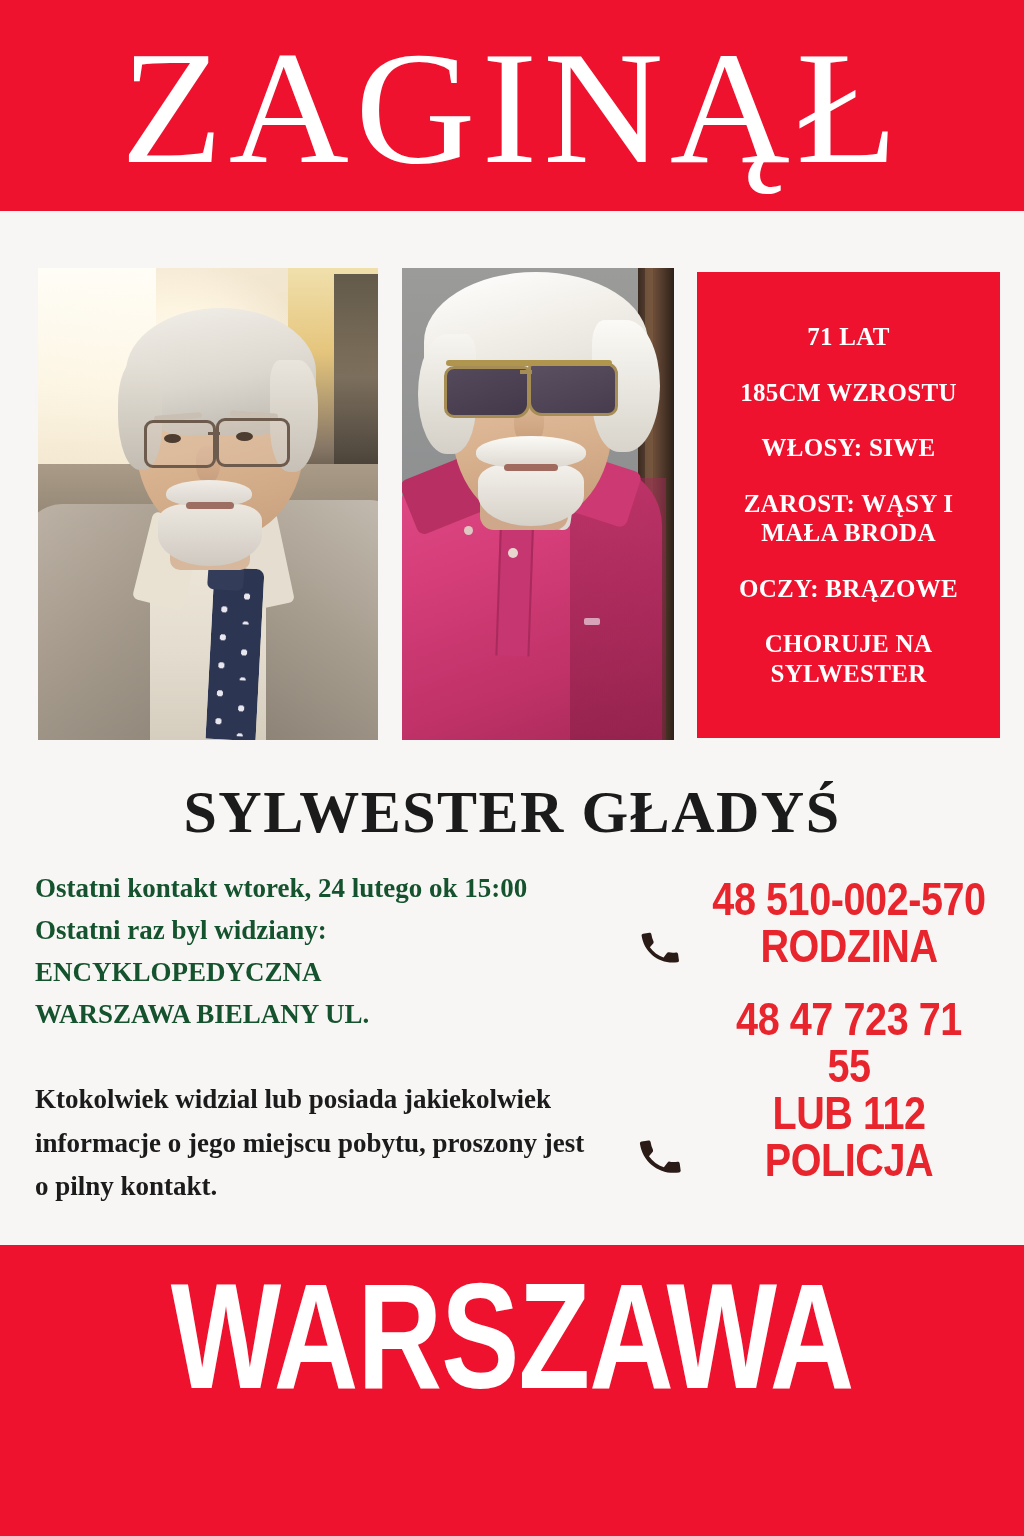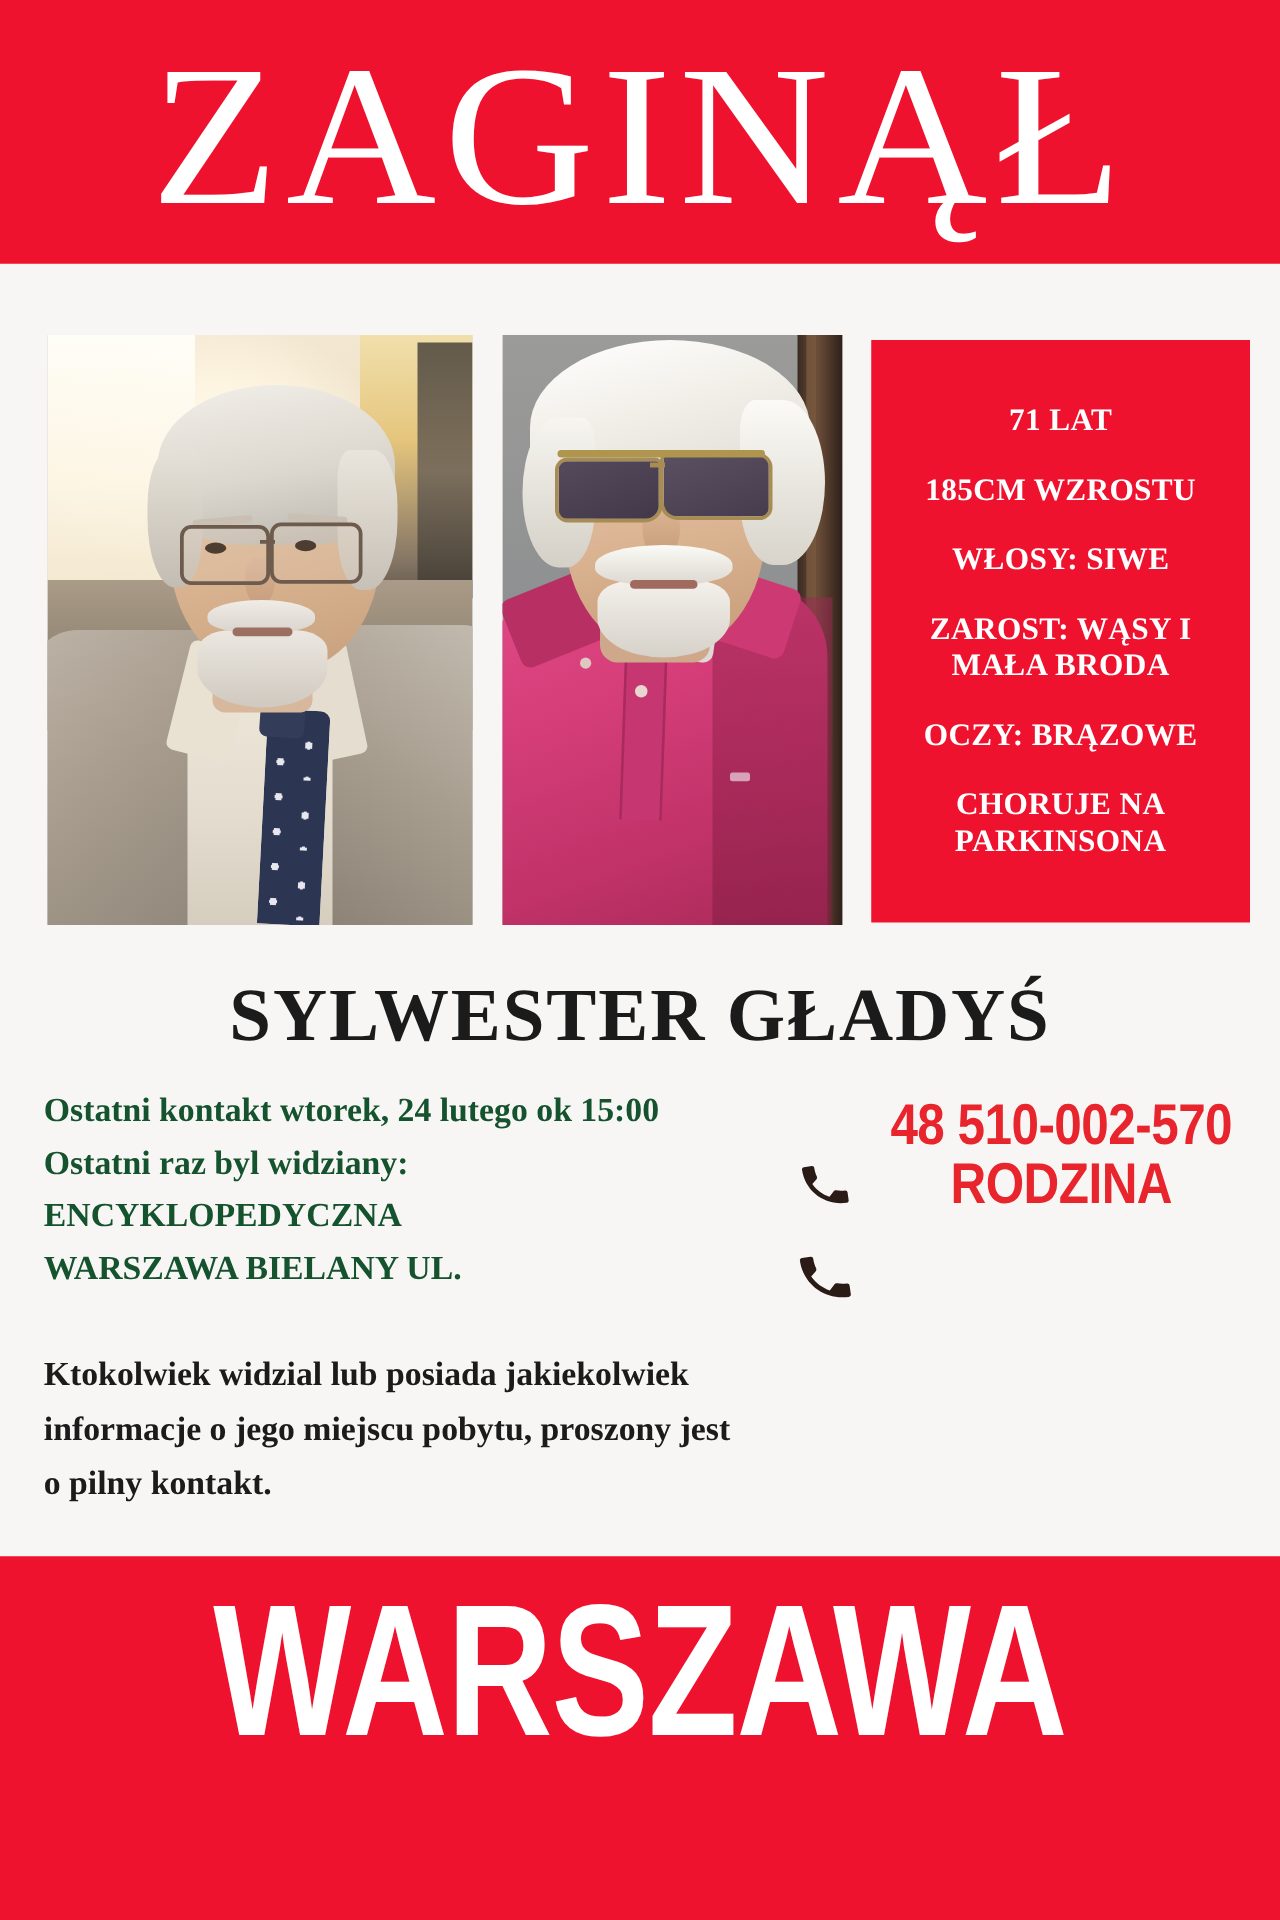--- a/index.html
+++ b/index.html
@@ -470,21 +470,21 @@
     <div class="ph-layer rp-mous"></div>
     <div class="ph-layer rp-mouth"></div>
   </div>
 
   <div class="details-panel">
     <div class="detail-line">71 LAT</div>
     <div class="detail-line">185CM WZROSTU</div>
     <div class="detail-line">WŁOSY: SIWE</div>
     <div class="detail-line">ZAROST: WĄSY I MAŁA BRODA</div>
     <div class="detail-line">OCZY: BRĄZOWE</div>
-    <div class="detail-line">CHORUJE NA PARKINSONA</div>
+    <div class="detail-line">CHORUJE NA SYLWESTER</div>
   </div>
 
   <div class="person-name">SYLWESTER GŁADYŚ</div>
 
   <div class="info-block">
     <div class="info-line">Ostatni kontakt wtorek, 24 lutego ok 15:00</div>
     <div class="info-line">Ostatni raz byl widziany:</div>
     <div class="info-line">ENCYKLOPEDYCZNA</div>
     <div class="info-line">WARSZAWA BIELANY UL.</div>
   </div>
@@ -508,20 +508,25 @@
         <span class="contact-label">RODZINA</span>
       </div>
     </div>
 
     <div class="contact-row second">
       <div class="phone-icon">
         <svg width="52" height="52" viewBox="0 0 24 24" aria-hidden="true">
           <path d="M6.6 10.8c1.4 2.8 3.8 5.1 6.6 6.6l2.2-2.2c.3-.3.7-.4 1.1-.2 1.2.4 2.5.6 3.8.6.6 0 1 .4 1 1V20c0 .6-.4 1-1 1C10.6 21 3 13.4 3 4c0-.6.4-1 1-1h3.4c.6 0 1 .4 1 1 0 1.3.2 2.6.6 3.8.1.4 0 .8-.2 1.1l-2.2 1.9z" fill="#2b1b16" transform="rotate(-8 12 12)"></path>
         </svg>
       </div>
+      <div class="contact-text">
+        <span class="contact-number">48 47 723 71 55</span>
+        <span class="contact-extra">LUB 112</span>
+        <span class="contact-label">POLICJA</span>
+      </div>
     </div>
 
   </div>
 
   <div class="bottom-banner">
     <div class="bottom-banner-title">WARSZAWA</div>
   </div>
 
 </div>
 

